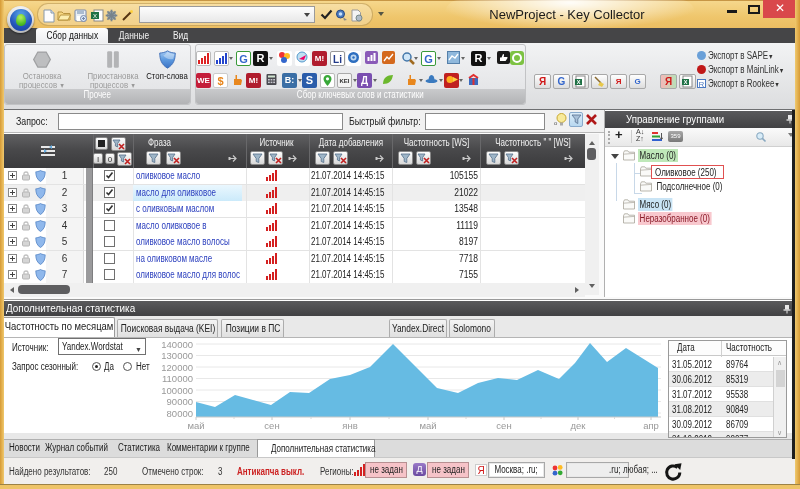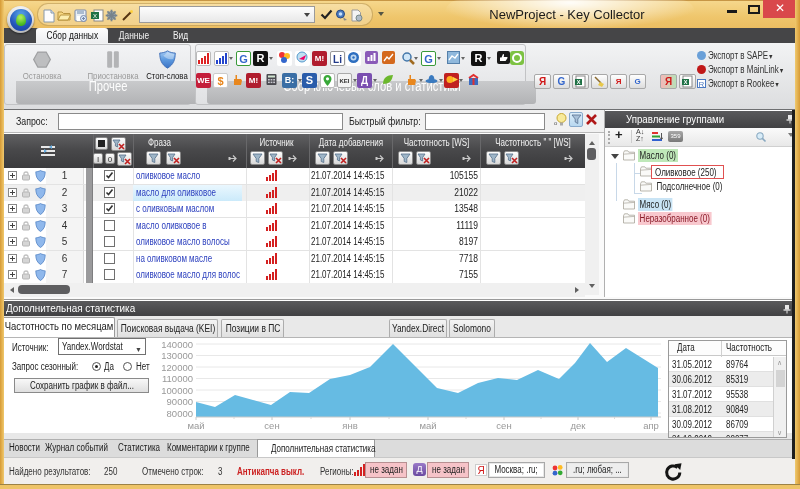--- a/index.html
+++ b/index.html
@@ -42,22 +42,22 @@
 
 #tabstrip { left:0px; top:28px; width:800px; height:15px; background:#454547; }
 .rtab { position:absolute; top:28px; height:15px; color:#f2f2f2; font-size:10.5px; line-height:15px; text-align:center; }
 #rtab-active { left:36px; width:72px; background:linear-gradient(#FDFDFD,#EDEEF0); color:#111;
   border-radius:3px 3px 0 0; }
 
 
 #ribbon { left:0px; top:43px; width:800px; height:67px; background:linear-gradient(#F2F3F4,#DCDDDF); border-bottom:1px solid #6E6F71;}
 .rgroup { position:absolute; height:61px; border:1px solid #C2C3C5; border-radius:3px;
   background:linear-gradient(#F2F3F5,#E0E1E3); }
-.rgroup-label { position:absolute; left:11px; bottom:0; width:100%; height:23px; border-radius:0 0 3px 3px;
-  background:linear-gradient(#C9CACC,#B2B3B5); color:#FDFDFD; font-size:14px; text-align:center; line-height:11px; }
+.rgroup-label { position:absolute; left:0; bottom:0; width:100%; height:15px; border-radius:0 0 3px 3px;
+  background:linear-gradient(#C9CACC,#B2B3B5); color:#FDFDFD; font-size:10px; text-align:center; line-height:11px; }
 .bigbtn { position:absolute; top:5px; text-align:center; font-size:9.5px; color:#555; }
 .bigbtn .lbl { margin-top:2px; line-height:9px; transform:scaleX(0.82); transform-origin:50% 0; }
 .dis { color:#9a9a9a; }
 .sicon { position:absolute; width:15px; height:15px; border-radius:2px; font-size:9px; font-weight:bold;
   color:#fff; text-align:center; line-height:15px; }
 .darr { position:absolute; width:0; height:0; border:2.5px solid transparent; border-top:3.5px solid #666; }
 
 
 #queryrow { left:0px; top:110px; width:800px; height:23px; background:#F1F1F1; border-bottom:1px solid #B9B9B9; }
 .qlabel { position:absolute; top:6px; font-size:11px; color:#222; }
@@ -808,21 +808,20 @@
     </div>
 <div style="position:absolute; left:12px; top:42px;" class="sx">Источник:</div>
 <div style="position:absolute; left:58px; top:38px; width:88px; height:17px; background:#fff; border:1px solid #707070; font-size:10px; line-height:15px; padding-left:3px;"><span class="sx">Yandex.Wordstat</span> <span style="position:absolute;right:3px;top:3px;color:#444;font-size:7px;">▼</span></div>
 <div style="position:absolute; left:12px; top:61px;" class="sx">Запрос сезонный:</div>
 <div style="position:absolute; left:92px; top:62px; width:9px; height:9px; border:1px solid #555; border-radius:50%; background:#fff;">
       <div style="position:absolute;left:2px;top:2px;width:3px;height:3px;border-radius:50%;background:#222;"></div>
     </div>
 <div style="position:absolute; left:104px; top:61px;" class="sx">Да</div>
 <div style="position:absolute; left:123px; top:62px; width:9px; height:9px; border:1px solid #555; border-radius:50%; background:#fff;"></div>
 <div style="position:absolute; left:136px; top:61px;" class="sx">Нет</div>
-<div style="position:absolute; left:14px; top:78px; width:135px; height:15px; background:linear-gradient(#F8F8F8,#DFDFDF); border:1px solid #8A8A8A; font-size:10px; text-align:center; line-height:14px;"><span class="sxc">Сохранить график в файл...</span></div>
 <svg width="515" height="95" viewBox="0 0 515 95" style="position:absolute; left:150px; top:36px;">
       <line x1="46" y1="8" x2="511" y2="8" stroke="#E8E8E8" stroke-width="1"></line>
       <text x="43" y="11.5" font-size="9.5" fill="#999" text-anchor="end" font-family="Liberation Sans">140000</text>
       <line x1="46" y1="19.5" x2="511" y2="19.5" stroke="#E8E8E8" stroke-width="1"></line>
       <text x="43" y="23.0" font-size="9.5" fill="#999" text-anchor="end" font-family="Liberation Sans">130000</text>
       <line x1="46" y1="31" x2="511" y2="31" stroke="#E8E8E8" stroke-width="1"></line>
       <text x="43" y="34.5" font-size="9.5" fill="#999" text-anchor="end" font-family="Liberation Sans">120000</text>
       <line x1="46" y1="42.5" x2="511" y2="42.5" stroke="#E8E8E8" stroke-width="1"></line>
       <text x="43" y="46.0" font-size="9.5" fill="#999" text-anchor="end" font-family="Liberation Sans">110000</text>
       <line x1="46" y1="54" x2="511" y2="54" stroke="#E8E8E8" stroke-width="1"></line>
@@ -909,21 +908,21 @@
 <div class="abs" style="left:413px; top:463px; width:13px; height:13px; background:linear-gradient(#9A7AC8,#6A4AA0); border-radius:3px; color:#fff; font-size:9px; text-align:center; line-height:13px;">Д</div>
 <div class="chip red" style="left:427px; width:42px;"><span class="sxc">не задан</span></div>
 <div class="abs" style="left:475px; top:464px; width:12px; height:12px; background:#fff; border:1px solid #CCC; color:#D01818; font-size:10px; text-align:center; line-height:11px;">Я</div>
 <div class="chip" style="left:488px; width:57px;"><span class="sxc">Москва; .ru;</span></div>
 <svg width="13" height="13" viewBox="0 0 13 13" style="position:absolute; left:551px; top:464px;">
     <circle cx="4" cy="4" r="2.4" fill="#E33"></circle>
     <circle cx="9.2" cy="3.4" r="2.4" fill="#FB2"></circle>
     <circle cx="4" cy="9.2" r="2.4" fill="#36C"></circle>
     <circle cx="9.2" cy="8.8" r="2.4" fill="#3A3"></circle>
   </svg>
-<div class="chip" style="left:566px; width:63px; background:#EEE;"><span class="sxc">.ru; любая; ...</span></div>
+<div class="chip" style="left:566px; width:63px; background:#EEE;padding-left:36px;"><span class="sxc">.ru; любая; ...</span></div>
 <svg width="19" height="19" viewBox="0 0 19 19" style="position:absolute; left:664px; top:463px;">
     <path d="M 15.8 9.5 A 6.6 6.6 0 1 1 13.5 4.5" fill="none" stroke="#151515" stroke-width="3"></path>
     <polygon points="10.5,1.2 17.5,0.2 16.2,7" fill="#151515"></polygon>
   </svg>
 
 <div class="abs" id="frame-left"></div>
 <div class="abs" id="frame-right"></div>
 <div class="abs" id="dark-right"></div>
 <div class="abs" id="frame-bottom"></div>
 

